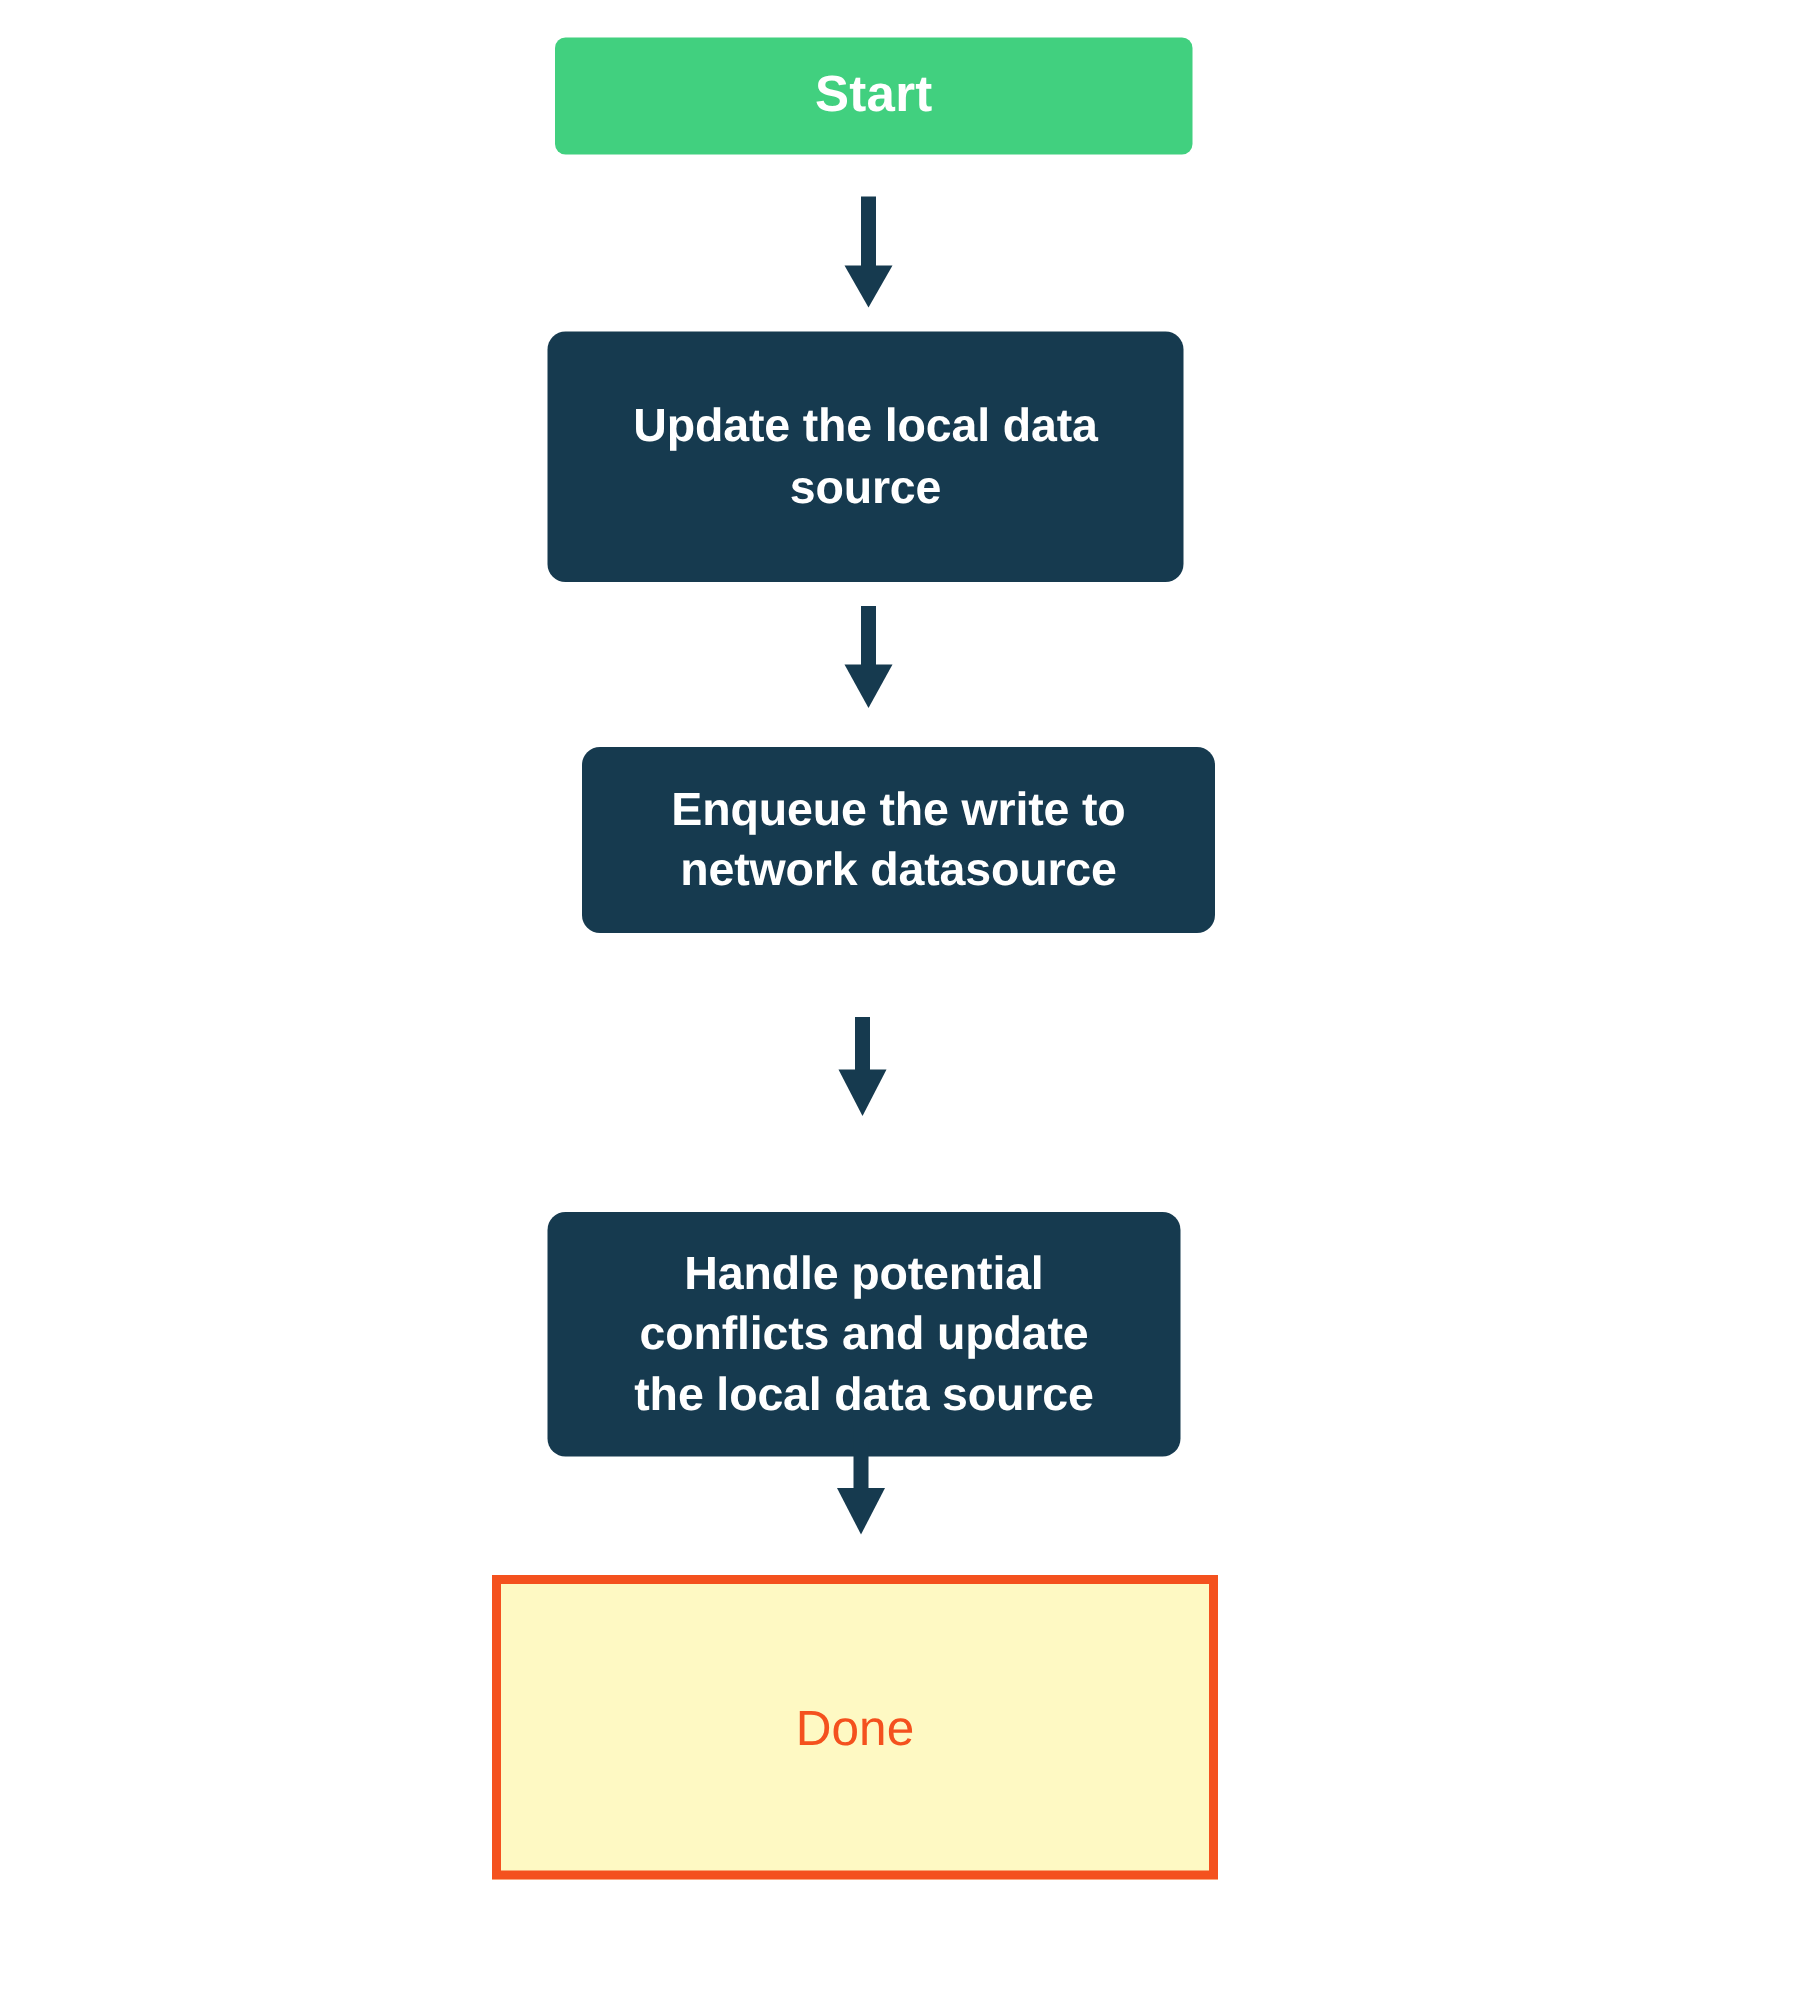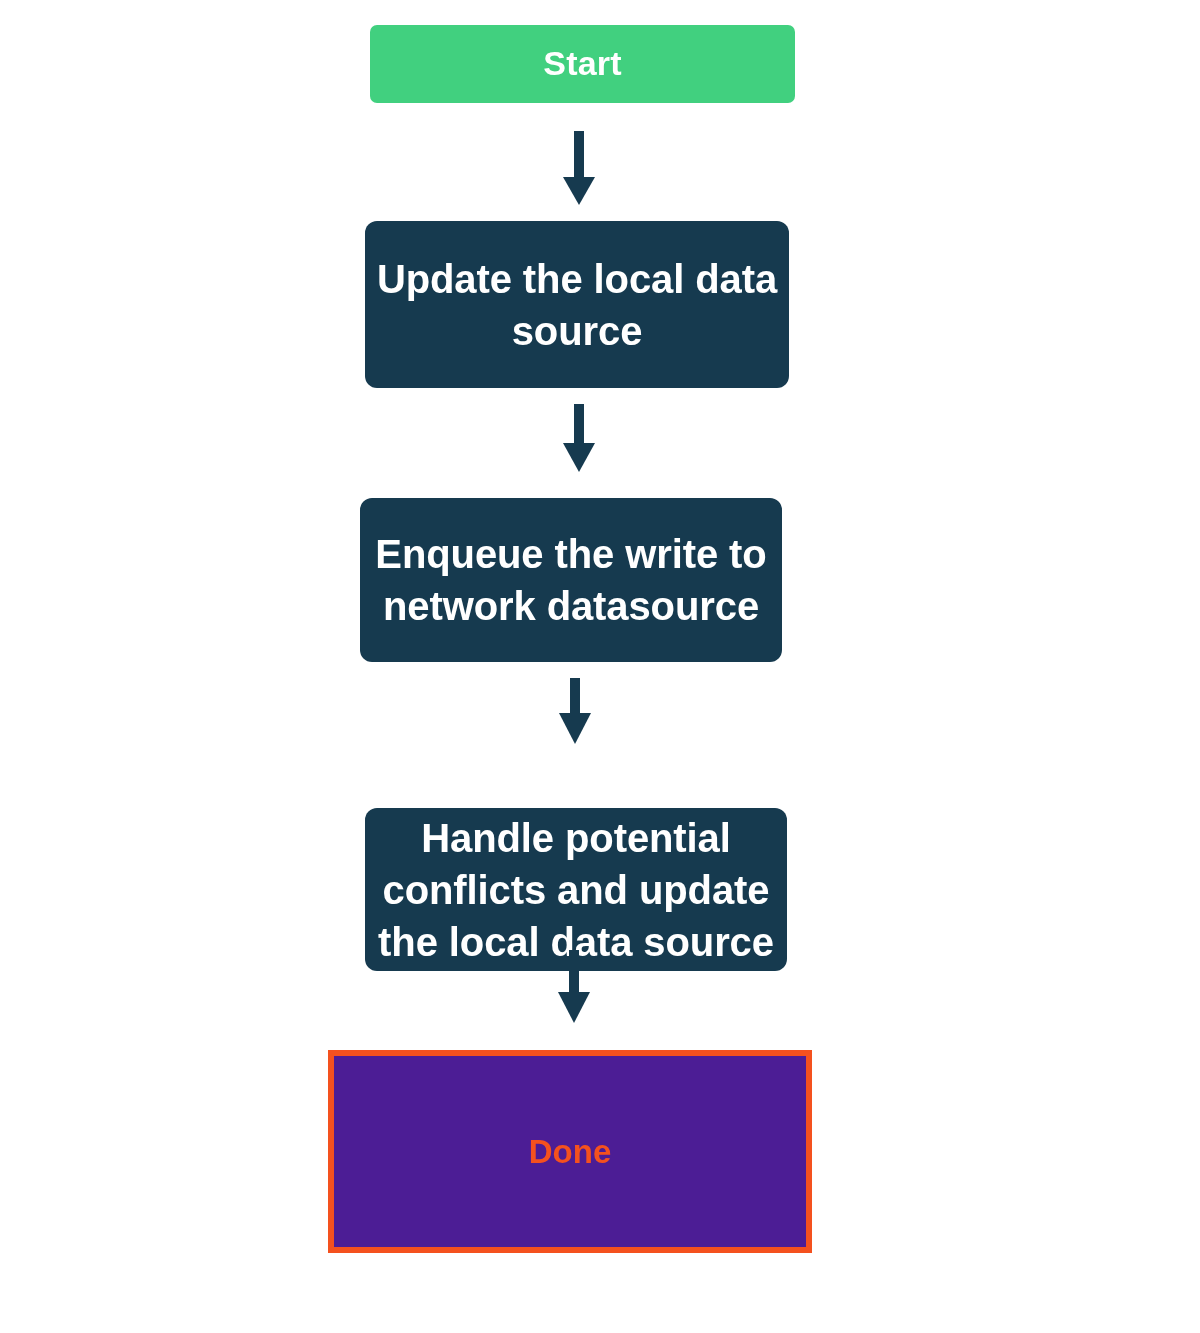--- a/index.html
+++ b/index.html
@@ -42,34 +42,34 @@
     font-weight: 700;
     letter-spacing: 0.2px;
     line-height: 1.1;
   }
 
   
   .node-process {
     background: #163A4F;
     border-radius: 12px;
     color: #ffffff;
-    font-size: 40px;
+    font-size: 31px;
     font-weight: 700;
     line-height: 1.30;
     letter-spacing: -0.1px;
   }
 
   
   .node-end {
-    background: #4c1d95;
+    background: #fef9c3;
     border: 6px solid #F4511E;
     border-radius: 0;
     color: #F4511E;
     font-size: 33px;
-    font-weight: 700;
+    font-weight: 400;
     line-height: 1.2;
   }
 
   
   .connector {
     position: absolute;
     left: 0;
     top: 0;
     overflow: visible;
   }
@@ -96,21 +96,21 @@
   <div class="node node-process" style="left:365px; top:221px; width:424px; height:167px;">
     <span class="node-label">Update the local data
 source</span>
   </div>
 
   <svg class="connector" width="1200" height="1333" style="left:0; top:0; width:1200px; height:1333px; position:absolute; pointer-events:none;">
     <rect class="arrow-shape" x="574" y="404" width="10" height="42"></rect>
     <polygon class="arrow-shape" points="563,443 595,443 579,472"></polygon>
   </svg>
 
-  <div class="node node-process" style="left:360px; top:498px; width:422px; height:164px;">
+  <div class="node node-process" style="left:388px; top:498px; width:422px; height:124px;">
     <span class="node-label">Enqueue the write to
 network datasource</span>
   </div>
 
   <svg class="connector" width="1200" height="1333" style="left:0; top:0; width:1200px; height:1333px; position:absolute; pointer-events:none;">
     <rect class="arrow-shape" x="570" y="678" width="10" height="38"></rect>
     <polygon class="arrow-shape" points="559,713 591,713 575,744"></polygon>
   </svg>
 
   <div class="node node-process" style="left:365px; top:772px; width:422px; height:163px;margin-top:36px;">

